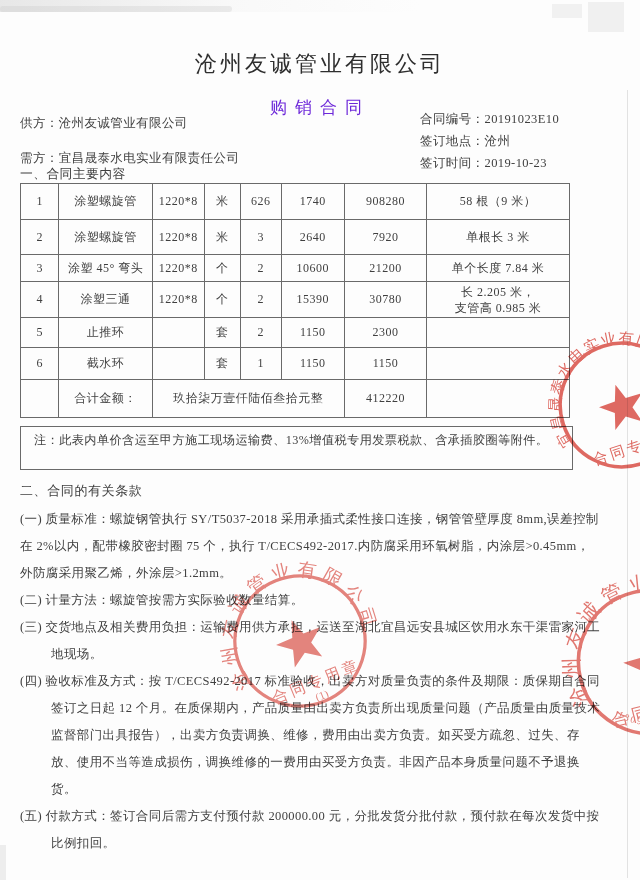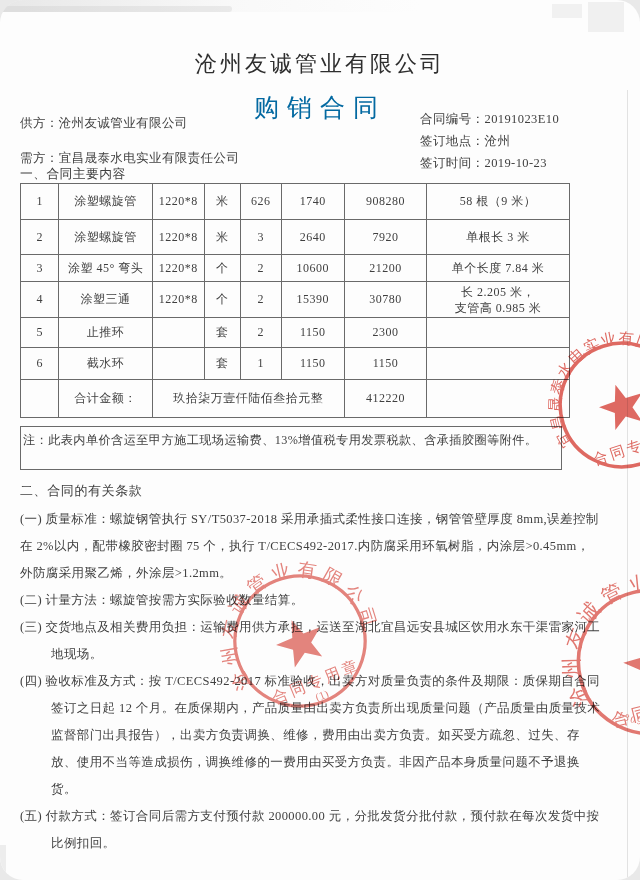--- a/index.html
+++ b/index.html
@@ -1,57 +1,56 @@
 <!DOCTYPE html>
 <html><head>
 <meta charset="utf-8">
 <style>
   html,body{margin:0;padding:0;background:#e9e9e9;}
   .page{
     position:relative;width:640px;height:880px;margin:0 auto;
     background:#fdfdfd;overflow:hidden;
     font-family:"Liberation Serif","DejaVu Serif",serif;
     color:#3f3f3f;
-    border-radius:23px;
   }
   
   .art{position:absolute;pointer-events:none;}
   .art-top1{left:0;top:0;width:420px;height:12px;background:linear-gradient(to right,rgba(205,205,205,.45),rgba(235,235,235,.25) 55%,rgba(255,255,255,0));}
   .art-top2{left:0;top:6px;width:232px;height:6px;background:rgba(198,198,198,.30);border-radius:3px;}
   .art-tr1{left:552px;top:4px;width:30px;height:14px;background:#f1f1f1;}
   .art-tr2{left:588px;top:2px;width:36px;height:30px;background:#f0f0f0;}
   .art-rline{left:627px;top:90px;width:1px;height:788px;background:#e2e2e2;}
   .art-bl{left:0;top:845px;width:6px;height:35px;background:#ededed;}
 
   .header-zone{position:relative;height:183px;}
   .company-title{position:absolute;top:50px;left:0;width:100%;text-align:center;
     font-size:22px;line-height:28px;letter-spacing:3px;color:#2e2e2e;}
   .doc-title{position:absolute;top:95px;left:0;width:100%;text-align:center;
-    font-size:25px;line-height:26px;letter-spacing:8px;color:#0369a1;}
+    font-size:17px;line-height:26px;letter-spacing:8px;color:#6d28d9;}
   .iline{position:absolute;font-size:12.5px;line-height:18px;letter-spacing:.4px;white-space:nowrap;}
   .sup{left:20px;top:114px;}
   .buy{left:20px;top:149px;}
   .ino{left:420px;top:110px;}
   .ipl{left:420px;top:132px;}
   .idt{left:420px;top:154px;}
   .h1{left:20px;top:165px;font-size:12.8px;}
 
   table.items{margin-left:20px;width:550px;border-collapse:collapse;table-layout:fixed;}
   table.items th,table.items td{
     border:1px solid #6a6a6a;font-weight:normal;text-align:center;
     font-size:12px;letter-spacing:.5px;padding:1px 2px;overflow:hidden;
   }
   col.c0{width:7%}col.c1{width:17%}col.c2{width:9.5%}col.c3{width:6.5%}
   col.c4{width:7.5%}col.c5{width:11.5%}col.c6{width:15%}col.c7{width:26%}
   tr.rh{height:27px}tr.r1{height:36px}tr.r2{height:35px}tr.r3{height:27px}
   tr.r4{height:36px}tr.r5{height:30px}tr.r6{height:32px}tr.rt{height:38px}
   .pre{white-space:pre-line;line-height:16px;}
 
   .note-box{margin:8px 0 0 20px;width:528px;border:1px solid #6a6a6a;
-    padding:5px 10px 20px 2px;font-size:12.2px;letter-spacing:.4px;line-height:17px;}
+    padding:5px 10px 20px 13px;font-size:12.2px;letter-spacing:.4px;line-height:17px;}
   .attachment{margin:12px 0 0 20px;font-size:12.4px;letter-spacing:.4px;}
   .h2{margin:12px 16px 0 20px;font-size:13px;letter-spacing:.6px;}
 
   .clauses{margin:6px 38px 0 20px;}
   .clause{margin:0;font-size:12.5px;line-height:27px;letter-spacing:.4px;
     padding-left:31px;text-indent:-31px;}
   .clause.flush{padding-left:0;text-indent:0;}
 
   
   .stamp{position:absolute;color:#d8453b;opacity:.8;mix-blend-mode:multiply;}

